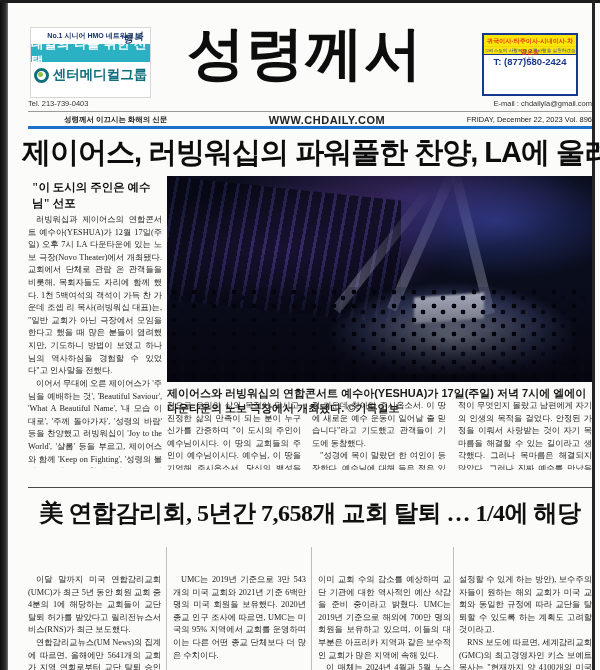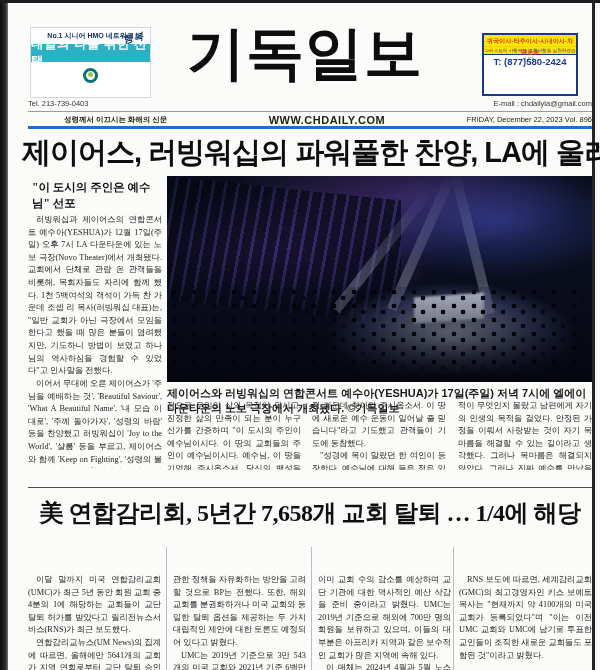--- a/index.html
+++ b/index.html
@@ -123,24 +123,25 @@
 <div class="ad-left">
   <div class="r1">
     <span>No.1 시니어 HMO 네트워크</span>
   </div>
   <div class="r2">
     <span>내일의 나를 위한 선택</span>
     <span class="script">행복</span>
   </div>
   <div class="r3">
     <span class="cm-logo"></span>
-  </div>
-</div>
-
-<div class="masthead">기독일보</div>
+    <span>센터메디컬그룹</span>
+  </div>
+</div>
+
+<div class="masthead">성령께서</div>
 
 <div class="ad-right">
   <div class="yellow1">귀국이사·타주이사·시내이사·차량운송</div>
   <div class="yellow2">그리스도의 사랑으로 고객사랑을 실천하겠습니다.</div>
   <div class="phone">T: (877)580-2424</div>
 </div>
 
 <div class="infobar">
   <div class="info-r1">
     <span>Tel. 213-739-0403</span>
@@ -196,25 +197,25 @@
 
 <div class="vrule vr1"></div>
 <div class="vrule vr2"></div>
 <div class="vrule vr3"></div>
 
 <div class="col a2-col a2-c1">
   <p>이달 말까지 미국 연합감리교회(UMC)가 최근 5년 동안 회원 교회 중 4분의 1에 해당하는 교회들이 교단 탈퇴 허가를 받았다고 릴리전뉴스서비스(RNS)가 최근 보도했다.</p>
   <p>연합감리교뉴스(UM News)의 집계에 따르면, 올해에만 5641개의 교회가 지역 연회로부터 교단 탈퇴 승인을 받았으며, 2019년 이후 7658개 교회가 교단을 떠났다. 탈퇴 교회의 대부분은 교단이 동성결혼 축복과 공개적인 동성애자의 안수를 금지하는 데 실패했다고 보는 보수 성향의 교회들이며, 내년에 더 많은 변화가 예상된다고 이 매체는 덧붙였다. 특</p>
 </div>
 <div class="col a2-col a2-c2">
-  <p class="cont">관한 정책을 자유화하는 방안을 고려할 것으로 BP는 전했다. 또한, 해외 교회를 분권화하거나 미국 교회와 동일한 탈퇴 옵션을 제공하는 두 가지 대립적인 제안에 대한 토론도 예정되어 있다고 밝혔다.</p>
   <p>UMC는 2019년 기준으로 3만 543개의 미국 교회와 2021년 기준 6백만 명의 미국 회원을 보유했다. 2020년 종교 인구 조사에 따르면, UMC는 미국의 95% 지역에서 교회를 운영하며 이는 다른 어떤 종교 단체보다 더 많은 수치이다.</p>
 
 </div>
 <div class="col a2-col a2-c3">
   <p class="cont">이미 교회 수의 감소를 예상하며 교단 기관에 대한 역사적인 예산 삭감을 준비 중이라고 밝혔다. UMC는 2019년 기준으로 해외에 700만 명의 회원을 보유하고 있으며, 이들의 대부분은 아프리카 지역과 같은 보수적인 교회가 많은 지역에 속해 있다.</p>
   <p>이 매체는 2024년 4월과 5월 노스캐롤라이나주 샬롯에서 예정된 입법 총회에서 투표권을 가진 보수층의 대규모 이탈로 인해 동성결혼 축복 및 동성애자 안수 금지 조치가 해제될 가능성이 크다고 덧붙였다.</p>
 
 </div>
 <div class="col a2-col a2-c4">
+  <p class="cont">설정할 수 있게 하는 방안), 보수주의자들이 원하는 해외 교회가 미국 교회와 동일한 규정에 따라 교단을 탈퇴할 수 있도록 하는 계획도 고려할 것이라고.</p>
   <p>RNS 보도에 따르면, 세계감리교회(GMC)의 최고경영자인 키스 보예트 목사는 "현재까지 약 4100개의 미국 교회가 등록되었다"며 "이는 이전 UMC 교회와 UMC에 남기로 투표한 교인들이 조직한 새로운 교회들도 포함된 것"이라고 밝혔다.</p>
 
 </div>
 
 </body></html>

